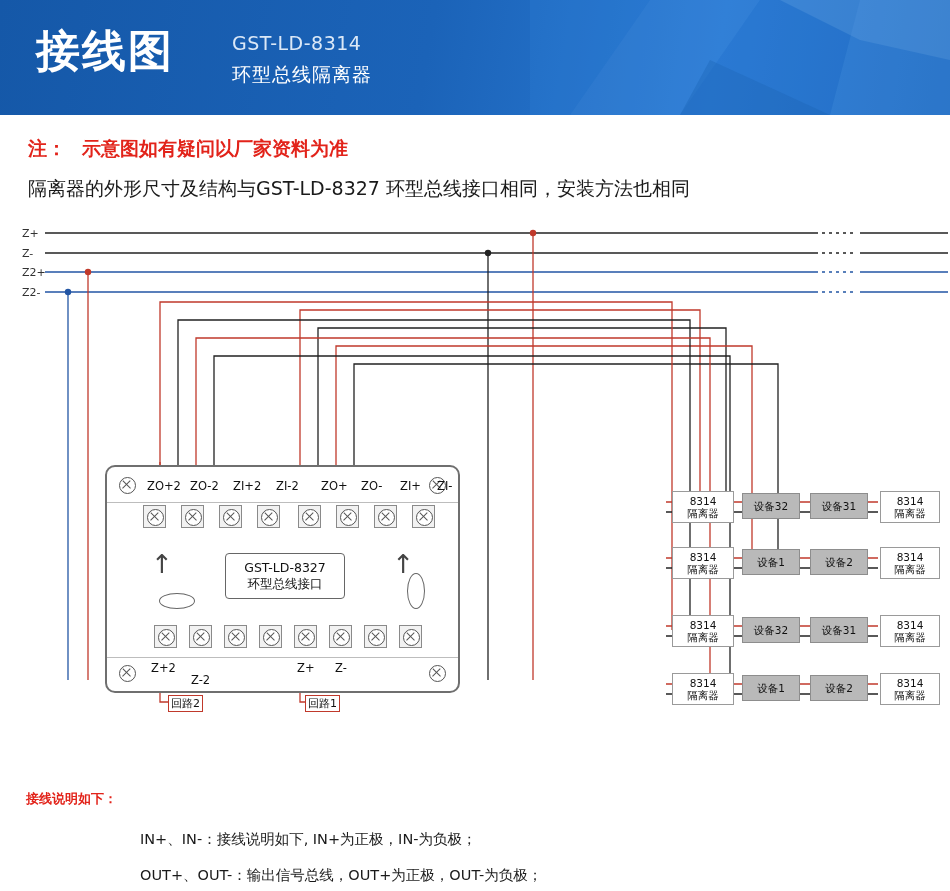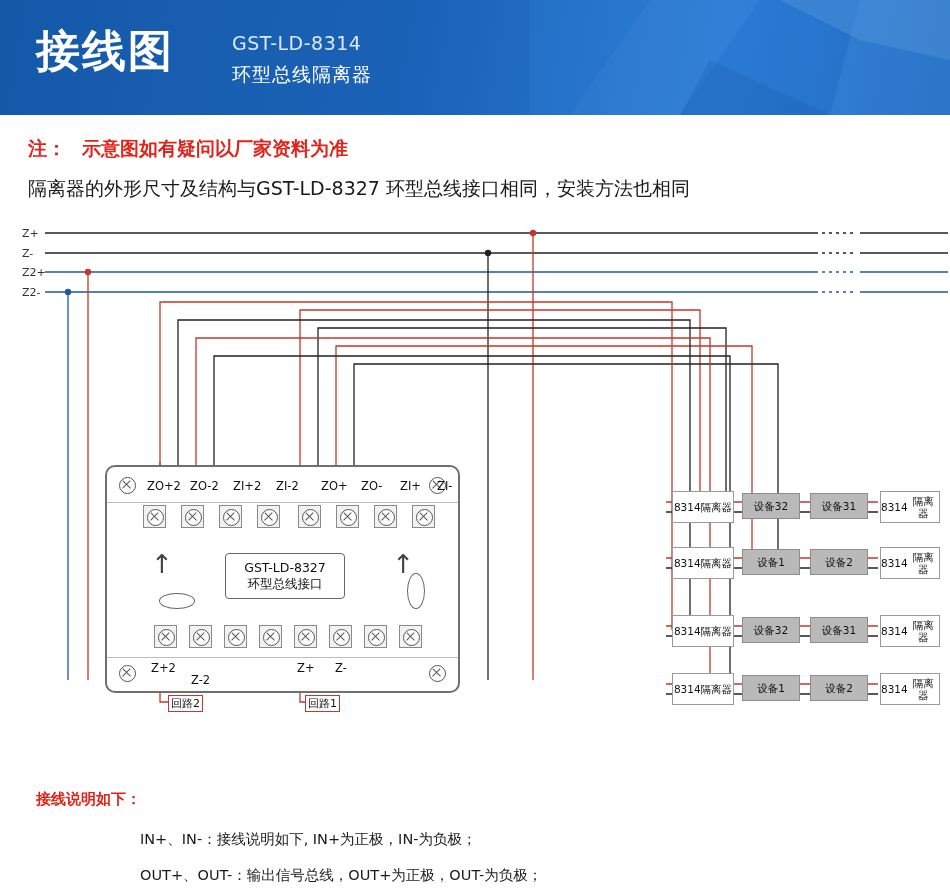--- a/index.html
+++ b/index.html
@@ -42,21 +42,21 @@
   .bus-label{
     position:absolute;font-size:11px;color:#333;
     font-family:"DejaVu Sans","Liberation Sans",sans-serif;
   }
   
   .mod{
     position:absolute;box-sizing:border-box;
     border:1px solid #9a9a9a;
     font-size:10.5px;line-height:12px;text-align:center;
     color:#111;background:#fff;
-    display:flex;flex-direction:row;align-items:center;justify-content:center;
+    display:flex;flex-direction:column;align-items:center;justify-content:center;
   }
   .mod.iso{background:#ffffff;}
   .mod.dev{background:#b9b9b9;border-color:#8d8d8d;}
   
   .unit{
     position:absolute;left:105px;top:255px;width:355px;height:228px;
     border:2px solid #6f6f6f;border-radius:10px;background:#fff;box-sizing:border-box;
   }
   .unit-row-top{
     position:absolute;left:0;top:0;width:100%;height:36px;
@@ -97,21 +97,21 @@
     position:absolute;font-size:26px;color:#444;line-height:1;
   }
   .led-oval{
     position:absolute;border:1.6px solid #666;border-radius:50%;background:#fff;
   }
   .loop-tag{
     position:absolute;font-size:11px;color:#111;background:#fff;padding:0 2px;
   }
   
   .foot-title{
-    position:absolute;left:36px;top:790px;font-size:15px;color:#e2231a;font-weight:bold;
+    position:absolute;left:26px;top:790px;font-size:13px;color:#e2231a;font-weight:bold;
   }
   .foot-line{
     position:absolute;left:140px;font-size:14.5px;color:#1a1a1a;
   }
   svg.wires{position:absolute;left:0;top:0;width:950px;height:540px;}
 </style>
 </head>
 <body>
 
 <div class="header">

